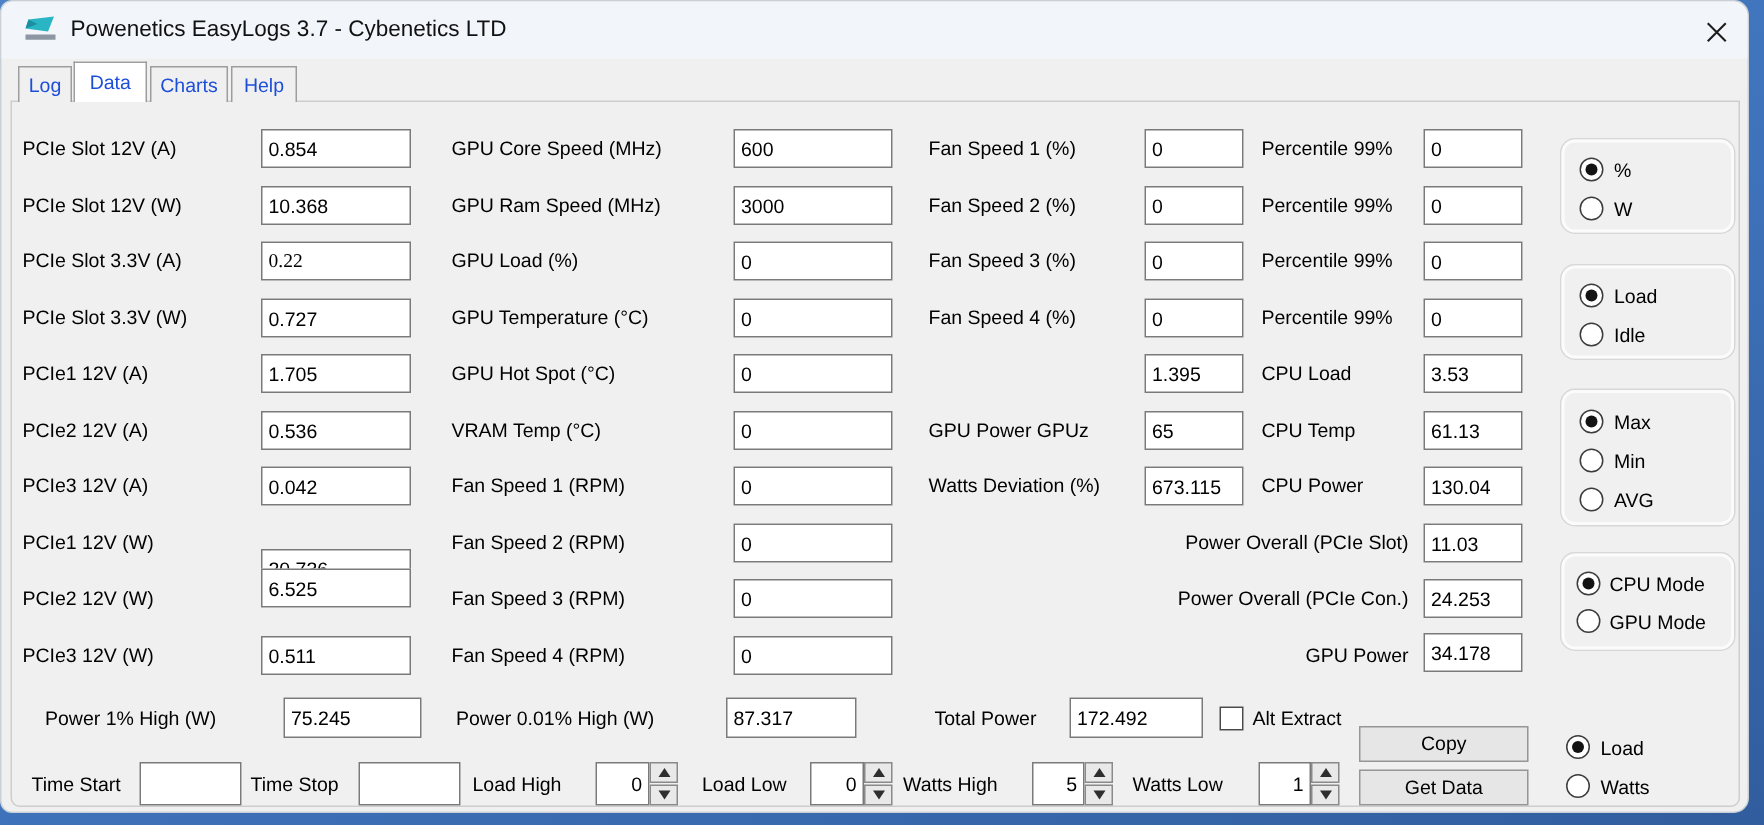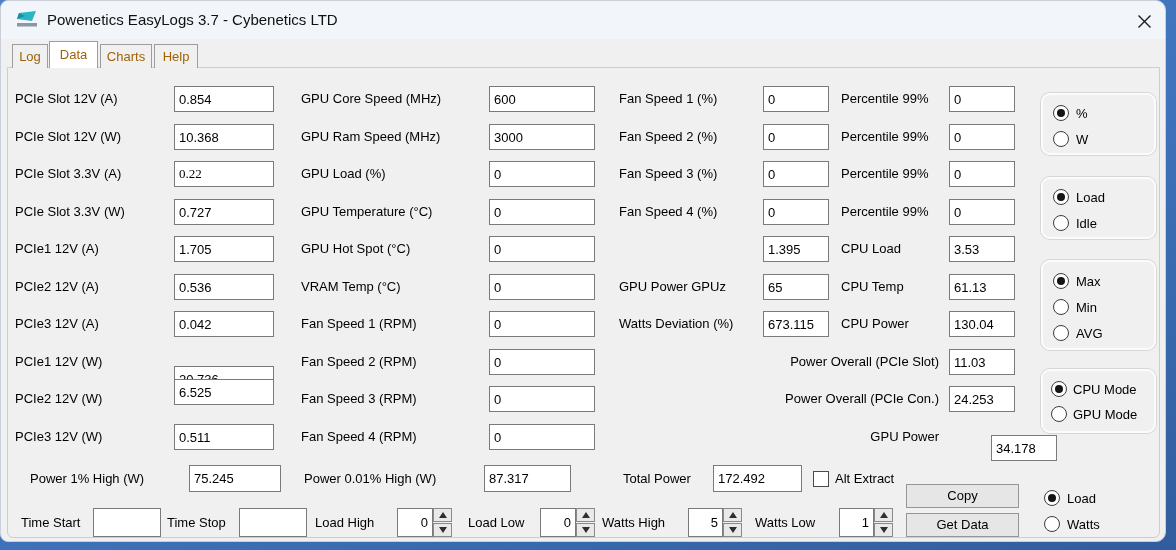--- a/index.html
+++ b/index.html
@@ -15,21 +15,21 @@
   }
   .titlebar{
     position:absolute; left:0; top:0; width:100%; height:38px;
     background:#f2f5fa; border-radius:8px 10px 0 0;
   }
   .title-text{ position:absolute; left:46px; top:0; line-height:38px; font-size:15px; color:#111; white-space:nowrap; }
   .app-icon{ position:absolute; left:14px; top:8px; }
   .close-btn{ position:absolute; left:1130px; top:7px; width:26px; height:26px; display:flex; align-items:center; justify-content:center; }
   .tab{
     position:absolute; border:1px solid #9d9d9d; border-bottom:none;
-    background:#f0f0f0; font-size:13px; text-align:center; z-index:2; color:#a16207;
+    background:#f0f0f0; font-size:13px; text-align:center; z-index:2; color:#1d4ed8;
   }
   .tab.active{ background:#ffffff; z-index:4; }
   .tabpage{
     position:absolute; left:6px; top:66px; width:1153px; height:471px;
     border:1px solid #cdcdcd; background:#f0f0f0; border-radius:0 0 6px 6px; z-index:1;
   }
   .lbl{ position:absolute; height:26px; line-height:26px; font-size:13px; color:#000; white-space:nowrap; z-index:3; }
   .fld{
     position:absolute; height:26px; border:1px solid #7a7a7a; background:#fff;
     font-family:"Liberation Sans", sans-serif; font-size:13px; color:#000;
@@ -159,21 +159,21 @@
   <input class="fld c4f" style="top: 235px;" value="3.53">
   <div class="lbl c4l" style="top:273px">CPU Temp</div>
   <input class="fld c4f" style="top: 273px;" value="61.13">
   <div class="lbl c4l" style="top:310px">CPU Power</div>
   <input class="fld c4f" style="top: 310px;" value="130.04">
   <div class="lbl c4r" style="top:348px">Power Overall (PCIe Slot)</div>
   <input class="fld c4f" style="top: 348px;" value="11.03">
   <div class="lbl c4r" style="top:385px">Power Overall (PCIe Con.)</div>
   <input class="fld c4f" style="top: 385px;" value="24.253">
   <div class="lbl c4r" style="top:423px">GPU Power</div>
-  <input class="fld c4f" style="top: 434px; margin-left: 42px;" value="34.178">
+  <input class="fld c4f" style="top: 421px;" value="34.178">
 
   <div class="lbl rowa" style="left:29px; top:464px">Power 1% High (W)</div>
   <input class="fld flda" style="left: 188px; top: 464px; width: 92px;" value="75.245">
   <div class="lbl rowa" style="left:303px; top:464px">Power 0.01% High (W)</div>
   <input class="fld flda" style="left: 483px; top: 464px; width: 87px;" value="87.317">
   <div class="lbl rowa" style="left:622px; top:464px">Total Power</div>
   <input class="fld flda" style="left: 712px; top: 464px; width: 89px;" value="172.492">
   <div class="checkbox" style="left:812px; top:470px"></div>
   <div class="lbl rowa" style="left:834px; top:464px">Alt Extract</div>
 

